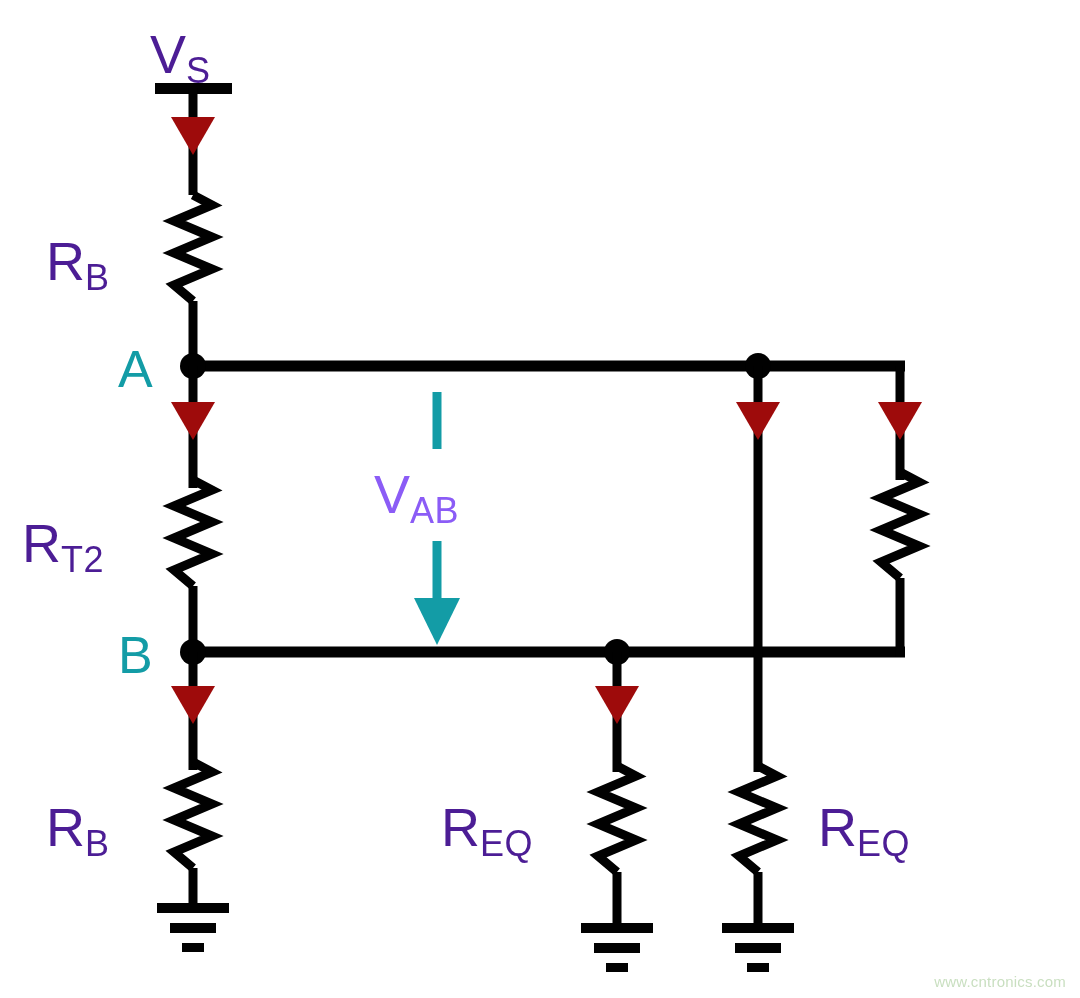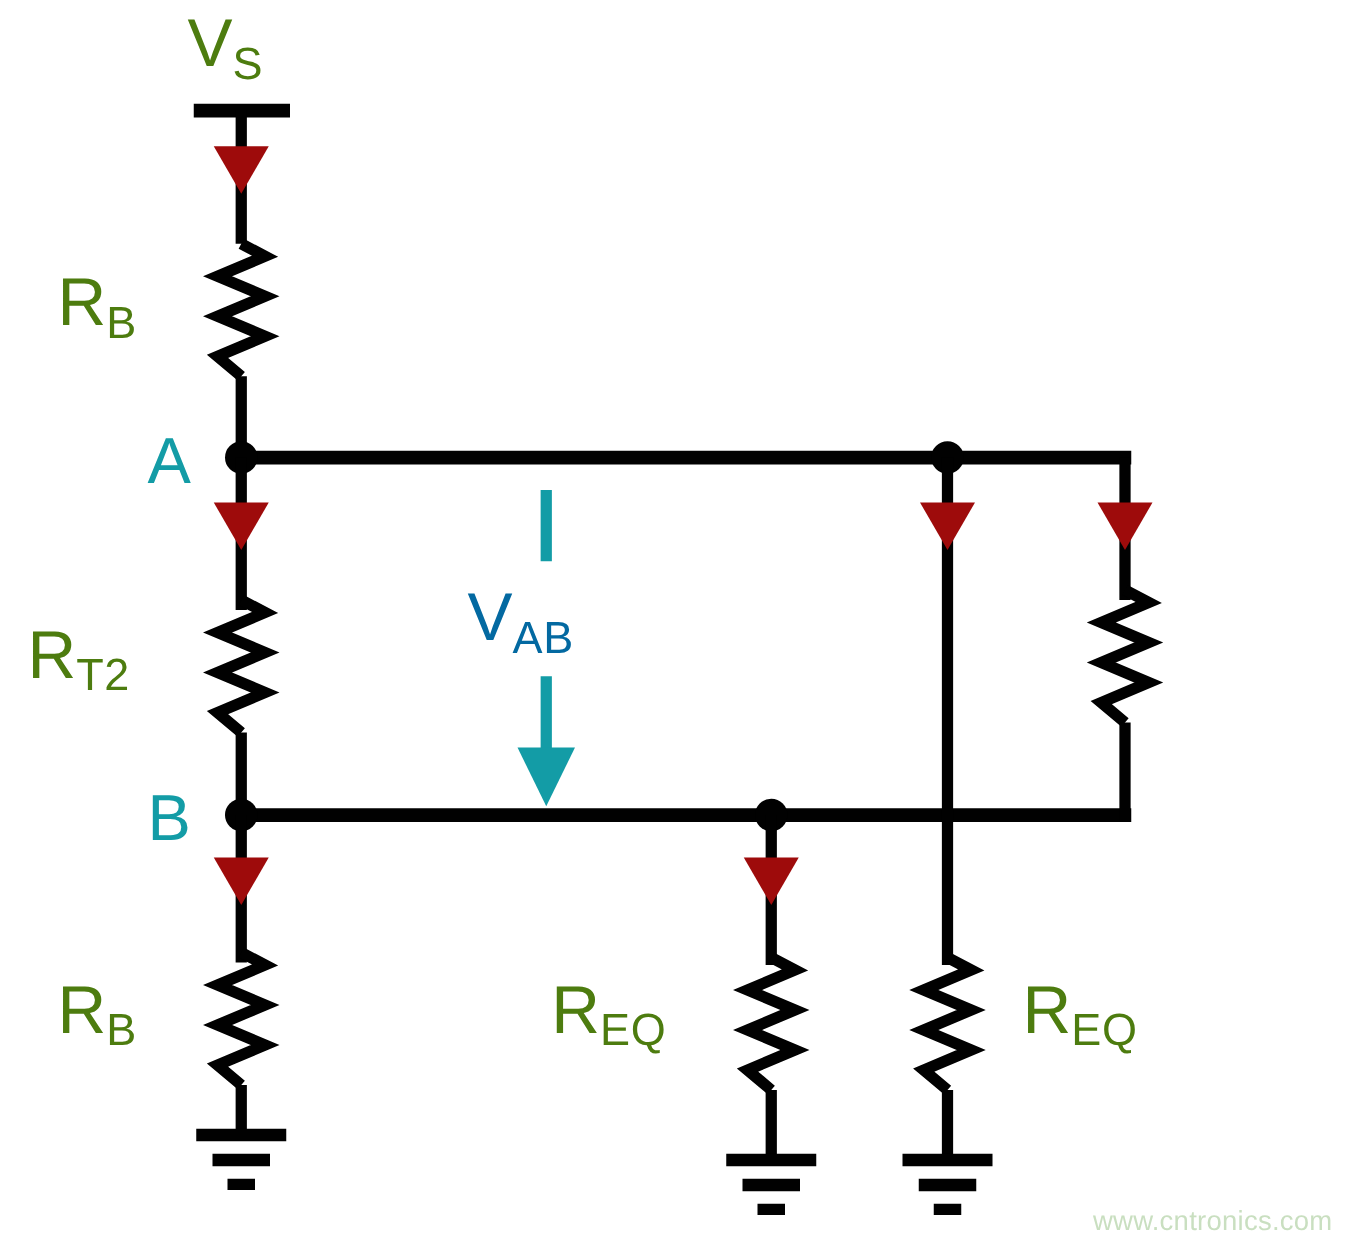--- a/index.html
+++ b/index.html
@@ -37,31 +37,31 @@
   .lbl .base {
     font-size: 54px;
   }
   .lbl .sub {
     font-size: 36px;
     vertical-align: baseline;
     position: relative;
     top: 10px;
     letter-spacing: 0.5px;
   }
-  .lbl-black { color: #4d7c0f; }
-  .lbl-teal  { color: #0369a1; }
+  .lbl-black { color: #4c1d95; margin-top: 19px; }
+  .lbl-teal  { color: #8b5cf6; }
   .node-lbl {
     font-size: 52px;
     color: #139CA6;
   }
   #watermark {
     position: absolute;
     right: 14px;
     bottom: 8px;
-    font-size: 22px;
+    font-size: 15px;
     color: #c9dfc0;
     letter-spacing: 0.2px;
   }
 </style>
 </head>
 <body>
 
 <div id="circuit-stage">
 
   <svg id="circuit-svg" viewBox="0 0 1080 998">

